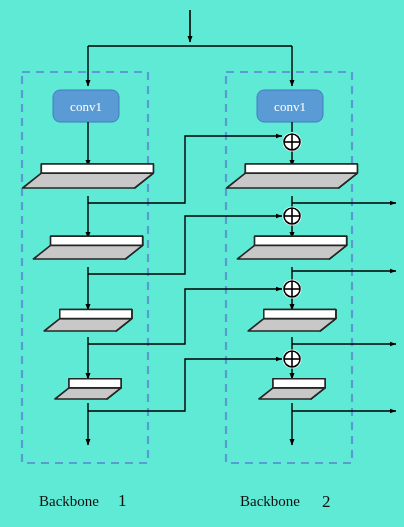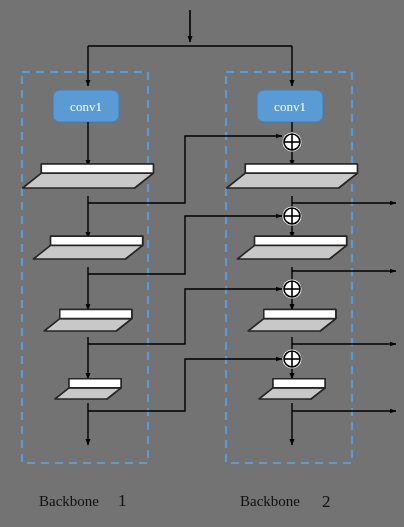--- a/index.html
+++ b/index.html
@@ -7,21 +7,21 @@
     padding: 0;
     background: #ffffff;
   }
   body {
     font-family: "Liberation Serif", serif;
   }
   #diagram-root {
     position: relative;
     width: 404px;
     height: 527px;
-    background: #737373;
+    background: #5eead4;
     overflow: hidden;
   }
   #diagram-svg {
     position: absolute;
     left: 0;
     top: 0;
     width: 404px;
     height: 527px;
     display: block;
   }

